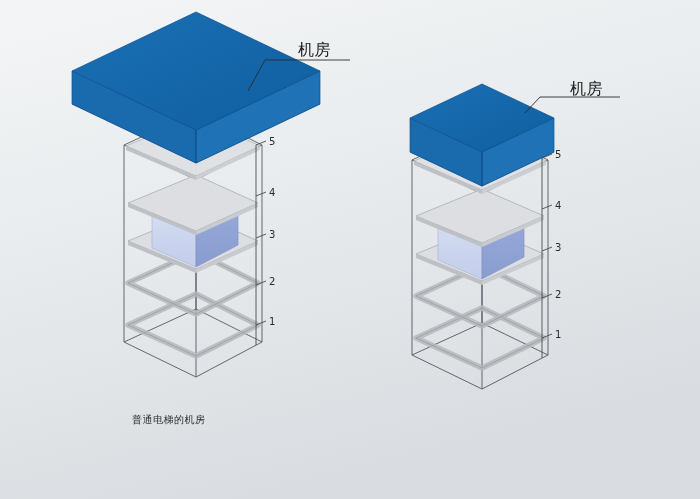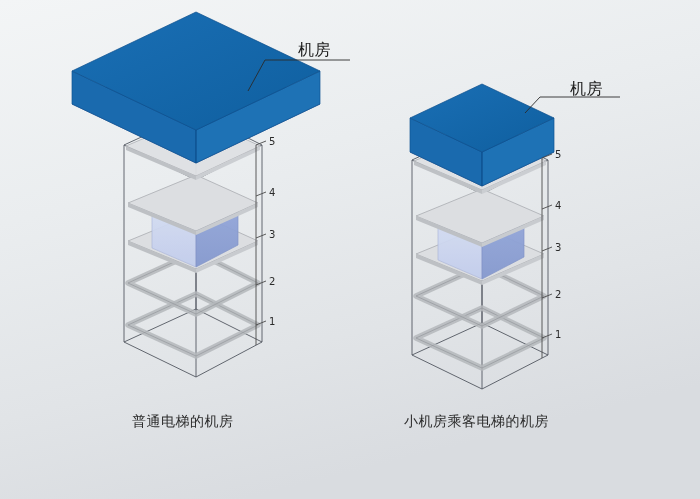--- a/index.html
+++ b/index.html
@@ -21,21 +21,21 @@
   }
   #scene {
     position: absolute;
     left: 0;
     top: 0;
     width: 700px;
     height: 499px;
   }
   .caption {
     position: absolute;
-    font-size: 14px;
+    font-size: 10px;
     color: #2c2c2c;
     letter-spacing: 0.5px;
     white-space: nowrap;
     font-family: "DejaVu Sans", sans-serif;
   }
   .caption-left  { left: 132px; top: 413px; }
   .caption-right { left: 404px; top: 413px; }
   .callout {
     position: absolute;
     font-size: 16px;
@@ -237,15 +237,14 @@
       </g>
     </g>
   </svg>
 
   <div class="callout callout-left">机房</div>
 
   <div class="callout callout-right">机房</div>
 
   <div class="caption caption-left">普通电梯的机房</div>
 
-  <div class="caption caption-right">小机房乘客电梯的机房</div>
 
 </div>
 
 </body></html>

